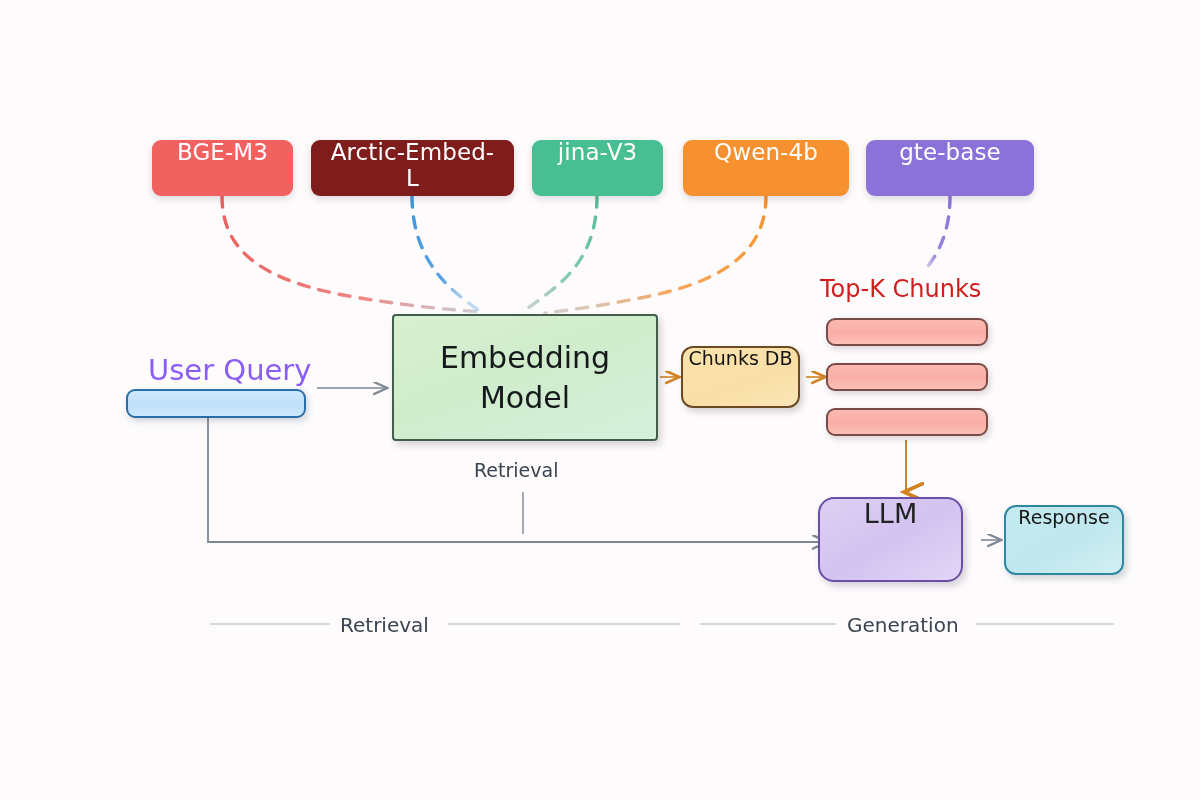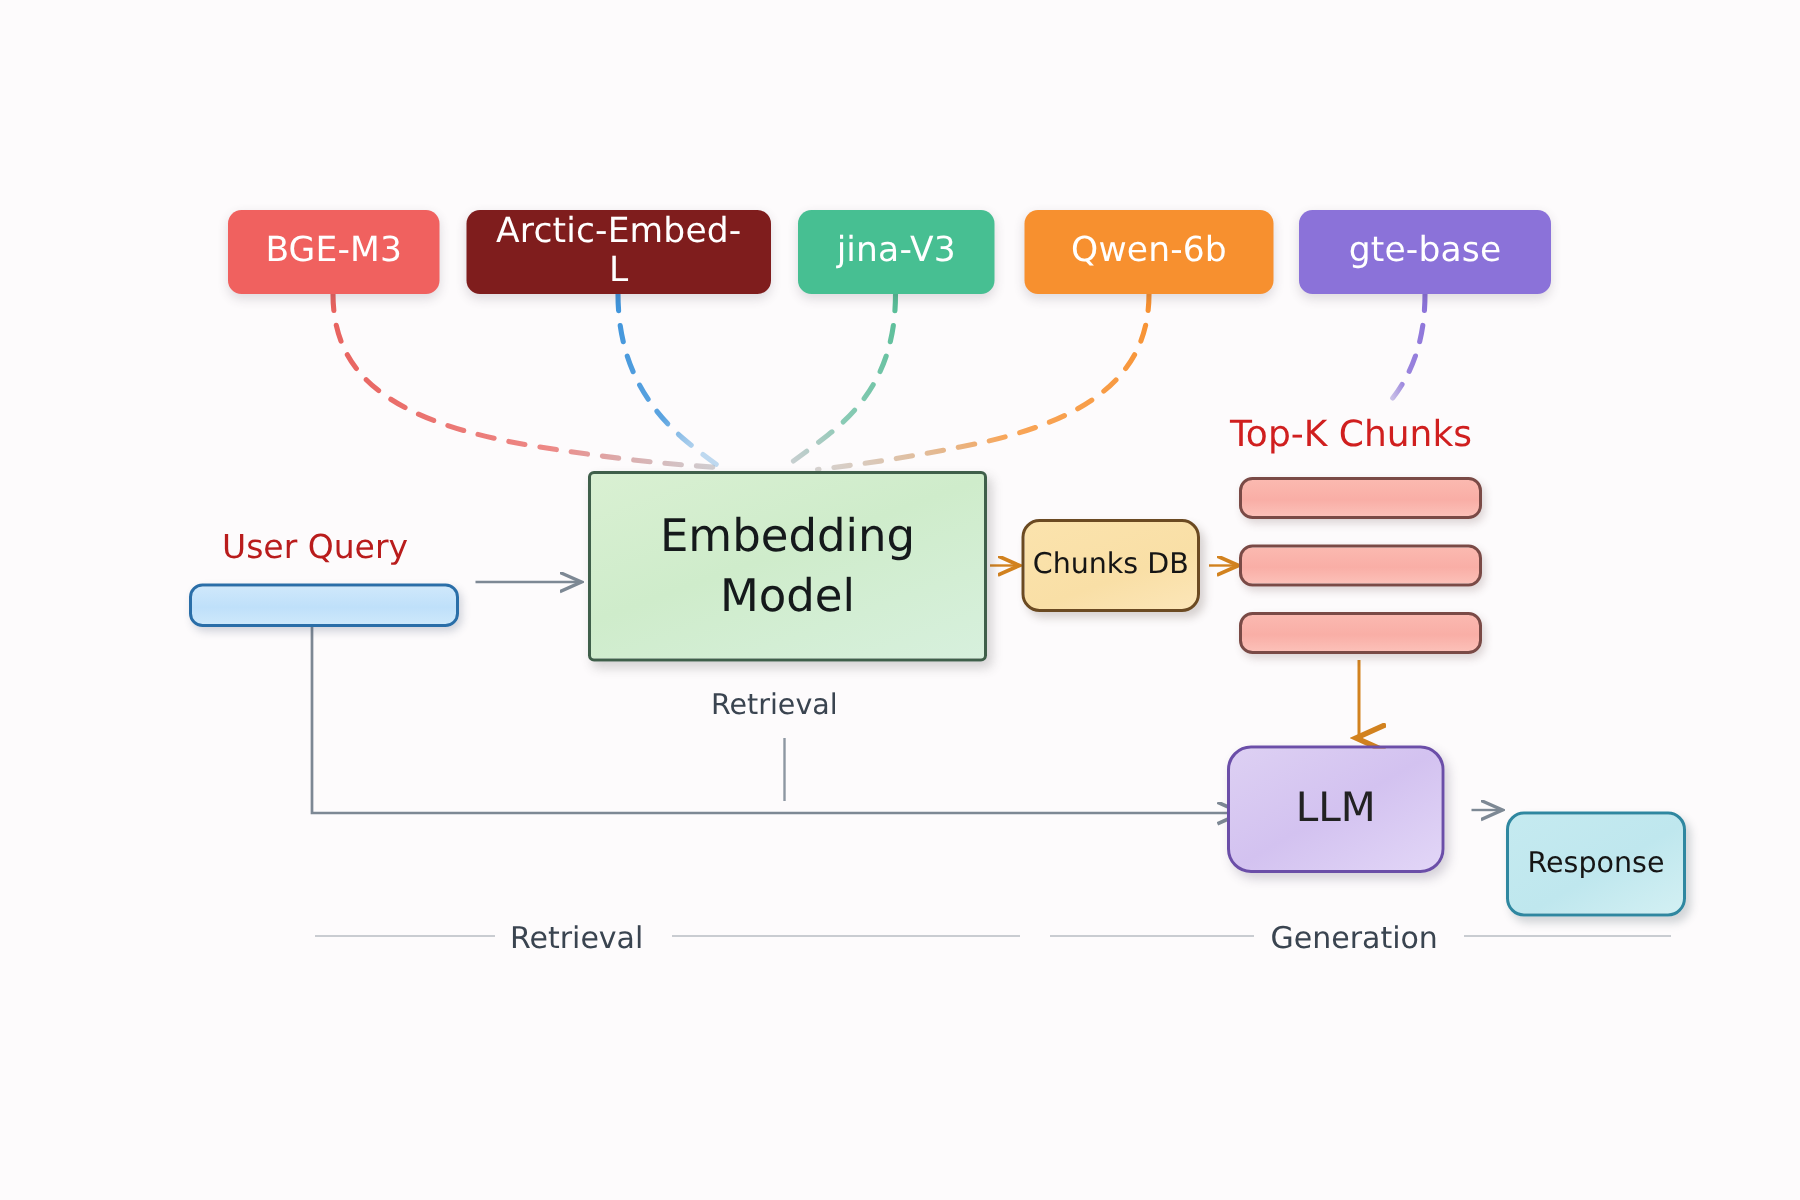--- a/index.html
+++ b/index.html
@@ -13,21 +13,20 @@
     height: 800px;
     background: #fdfbfc;
     overflow: hidden;
     font-family: "DejaVu Sans", sans-serif;
   }
   
   .node {
     position: absolute;
     box-sizing: border-box;
     display: flex;
-    align-items: center;
     justify-content: center;
     text-align: center;
     line-height: 1.12;
   }
   
   .model-pill {
     border-radius: 9px;
     color: #ffffff;
     font-size: 23px;
     letter-spacing: .1px;
@@ -63,42 +62,41 @@
     font-size: 27px;
     box-shadow: 3px 4px 7px rgba(70,60,90,0.22);
   }
   .resp-box {
     border-radius: 12px;
     border: 2px solid #2f87a0;
     background: linear-gradient(150deg,#c5eaf0 0%,#bfe7ee 55%,#d3f0f3 100%);
     color: #151515;
     font-size: 19px;
     box-shadow: 3px 4px 6px rgba(60,80,90,0.22);
-    margin-top: 36px;
   }
   .query-bar {
     border-radius: 9px;
     border: 2px solid #2a6ea8;
     background: linear-gradient(180deg,#cfe8fb 0%,#bfe0fa 55%,#cde8fb 100%);
     box-shadow: 2px 3px 6px rgba(50,70,100,0.22);
   }
   .chunk-bar {
     border-radius: 9px;
     border: 2px solid #7a4a46;
     background: linear-gradient(180deg,#fbb9b0 0%,#f9aea6 55%,#fcc0b8 100%);
     box-shadow: 2px 3px 6px rgba(90,60,60,0.2);
   }
   
   .label {
     position: absolute;
     white-space: nowrap;
   }
   .label-query {
-    color: #b91c1c;
-    font-size: 22px;
+    color: #8b5cf6;
+    font-size: 29px;
   }
   .label-topk {
     color: #d01f1f;
     font-size: 24px;
   }
   .label-retrieval-mid {
     color: #3a4450;
     font-size: 19px;
   }
   .phase-label {
@@ -193,21 +191,21 @@
 
   <div class="node model-pill" style="left:311px; top:140px; width:203px; height:56px; background:#7f1d1d;">
     <span>Arctic-Embed-L</span>
   </div>
 
   <div class="node model-pill" style="left:532px; top:140px; width:131px; height:56px; background:#47bf92;">
     <span>jina-V3</span>
   </div>
 
   <div class="node model-pill" style="left:683px; top:140px; width:166px; height:56px; background:#f7902f;">
-    <span>Qwen-6b</span>
+    <span>Qwen-4b</span>
   </div>
 
   <div class="node model-pill" style="left:866px; top:140px; width:168px; height:56px; background:#8b72d9;">
     <span>gte-base</span>
   </div>
 
   <div class="label label-query" style="left:148px; top:353px;">User Query</div>
 
   <div class="node query-bar" style="left:126px; top:389px; width:180px; height:29px;">
     <span></span>

